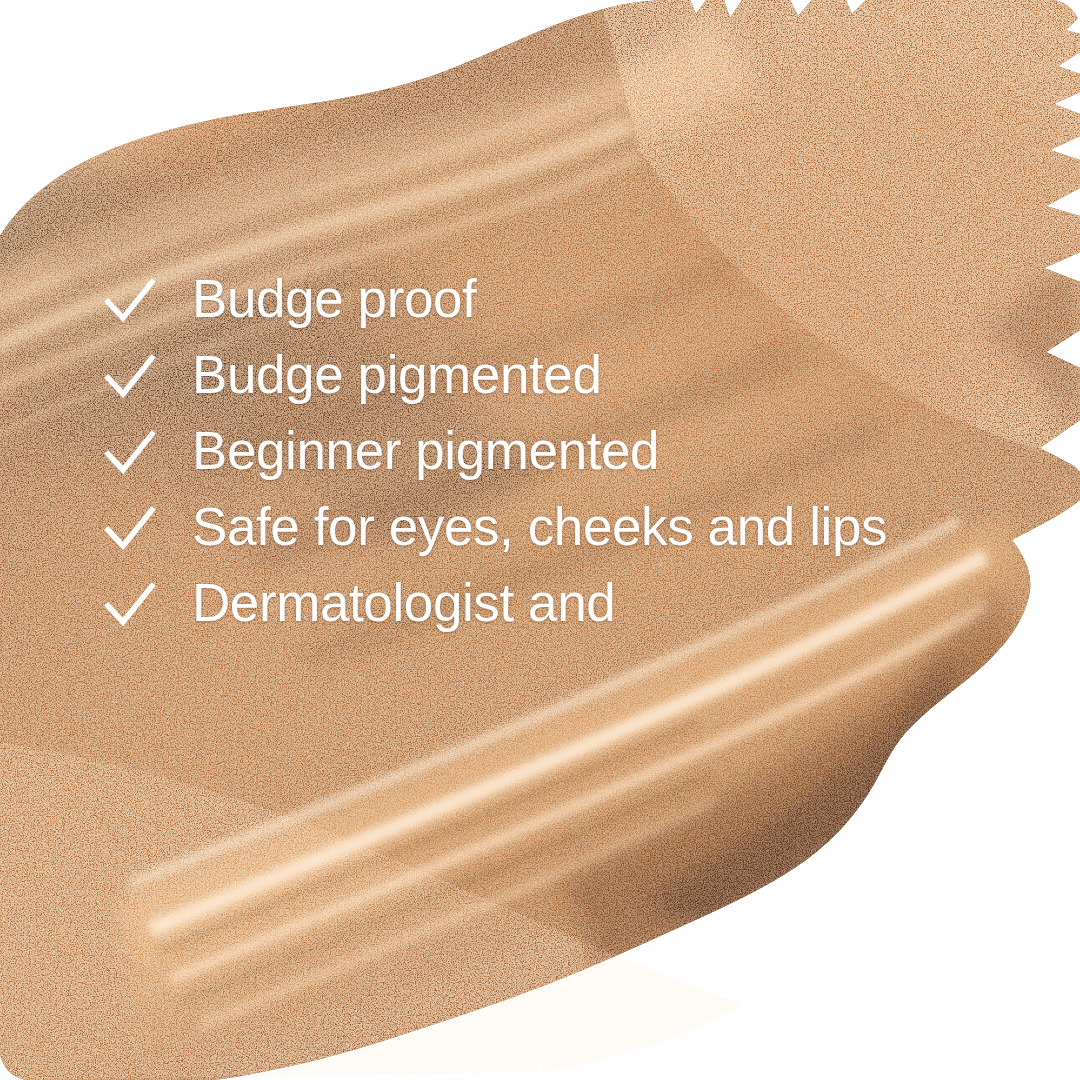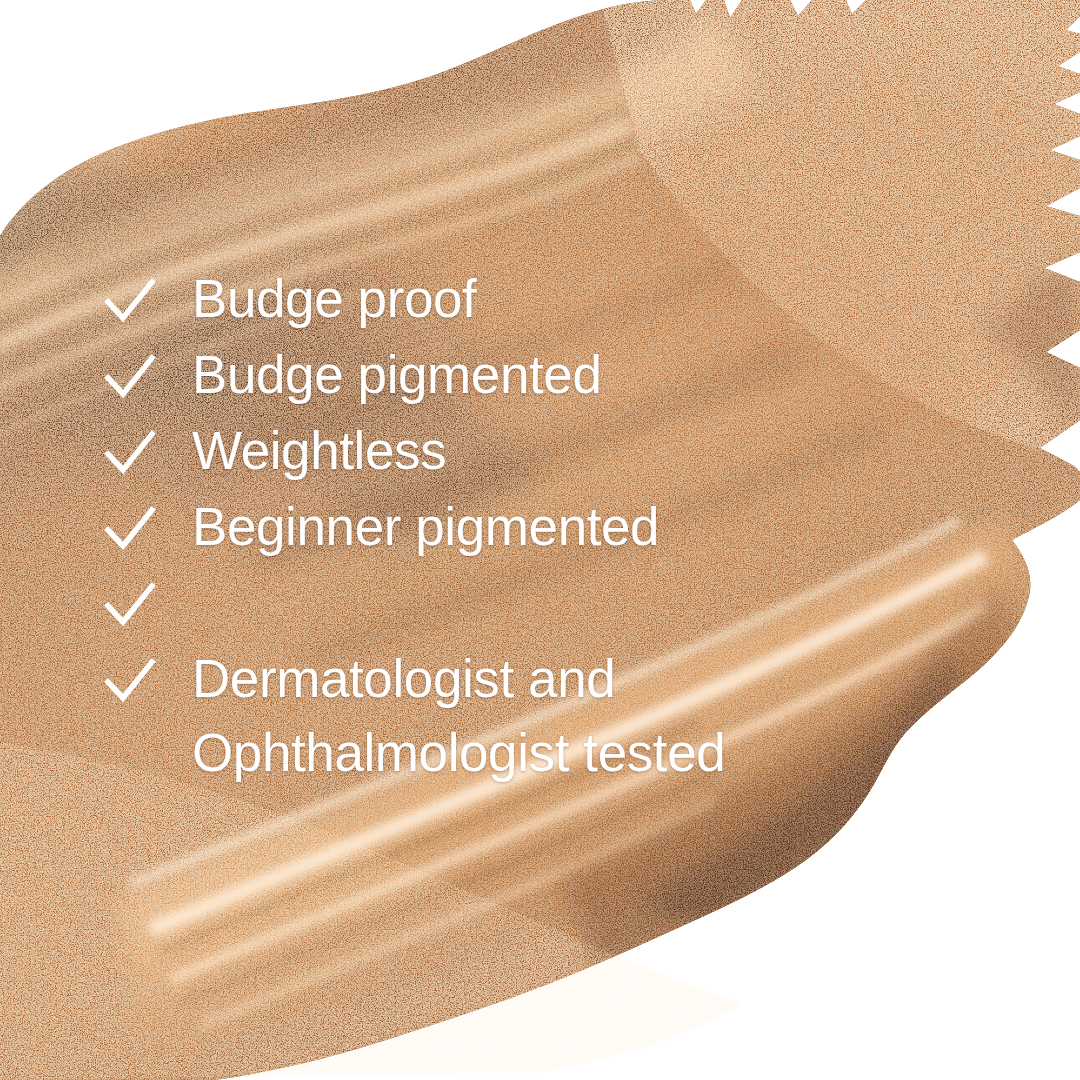--- a/index.html
+++ b/index.html
@@ -7,20 +7,21 @@
     padding: 0;
     background: #ffffff;
   }
   #stage {
     position: relative;
     width: 1080px;
     height: 1080px;
     background: #ffffff;
     overflow: hidden;
     font-family: "Liberation Sans", sans-serif;
+    border-radius: 30px;
   }
 
   
   #swatch-layer {
     position: absolute;
     inset: 0;
     width: 1080px;
     height: 1080px;
   }
   #swatch-layer svg { display: block; }
@@ -299,58 +300,43 @@
 
     <div class="feature-row">
       <span class="check-cell">
         <svg class="check-icon" width="52" height="52" viewBox="0 0 52 52" aria-hidden="true">
           <path d="M4 26 L19 42 L48 6" fill="none" stroke="#ffffff" stroke-width="5.5" stroke-linecap="square" stroke-linejoin="miter"></path>
         </svg>
       </span>
       <span class="feature-text">Budge pigmented</span>
     </div>
 
+
     <div class="feature-row">
       <span class="check-cell">
         <svg class="check-icon" width="52" height="52" viewBox="0 0 52 52" aria-hidden="true">
           <path d="M4 26 L19 42 L48 6" fill="none" stroke="#ffffff" stroke-width="5.5" stroke-linecap="square" stroke-linejoin="miter"></path>
         </svg>
       </span>
-      <span class="feature-text">Weightless</span>
+      <span class="feature-text">Beginner pigmented</span>
     </div>
 
     <div class="feature-row">
       <span class="check-cell">
         <svg class="check-icon" width="52" height="52" viewBox="0 0 52 52" aria-hidden="true">
           <path d="M4 26 L19 42 L48 6" fill="none" stroke="#ffffff" stroke-width="5.5" stroke-linecap="square" stroke-linejoin="miter"></path>
         </svg>
       </span>
-      <span class="feature-text">Beginner pigmented</span>
-    </div>
-
-    <div class="feature-row">
-      <span class="check-cell">
-        <svg class="check-icon" width="52" height="52" viewBox="0 0 52 52" aria-hidden="true">
-          <path d="M4 26 L19 42 L48 6" fill="none" stroke="#ffffff" stroke-width="5.5" stroke-linecap="square" stroke-linejoin="miter"></path>
-        </svg>
-      </span>
+      <span class="feature-text">Safe for eyes, cheeks and lips</span>
     </div>
 
     <div class="feature-row wrapped">
       <span class="check-cell">
         <svg class="check-icon" width="52" height="52" viewBox="0 0 52 52" aria-hidden="true">
           <path d="M4 26 L19 42 L48 6" fill="none" stroke="#ffffff" stroke-width="5.5" stroke-linecap="square" stroke-linejoin="miter"></path>
         </svg>
       </span>
       <span class="feature-text">Dermatologist and</span>
     </div>
 
-    <div class="feature-row wrapped">
-      <span class="check-cell blank">
-        <svg class="check-icon" width="52" height="52" viewBox="0 0 52 52" aria-hidden="true">
-          <path d="M4 26 L19 42 L48 6" fill="none" stroke="#ffffff" stroke-width="5.5" stroke-linecap="square" stroke-linejoin="miter"></path>
-        </svg>
-      </span>
-      <span class="feature-text">Ophthalmologist tested</span>
-    </div>
 
   </div>
 </div>
 
 </body></html>

